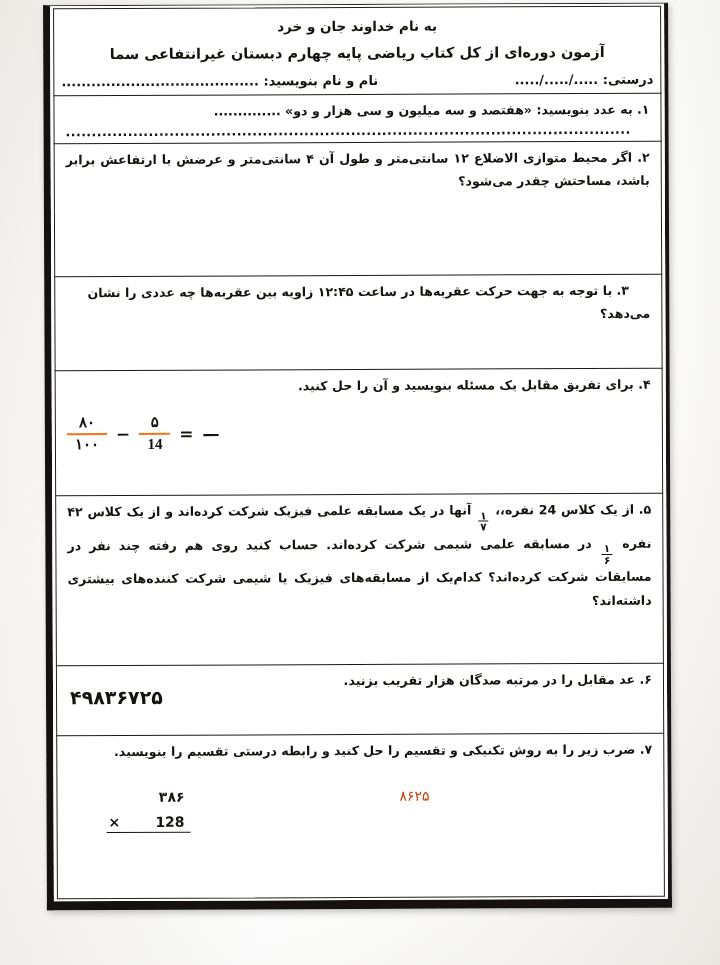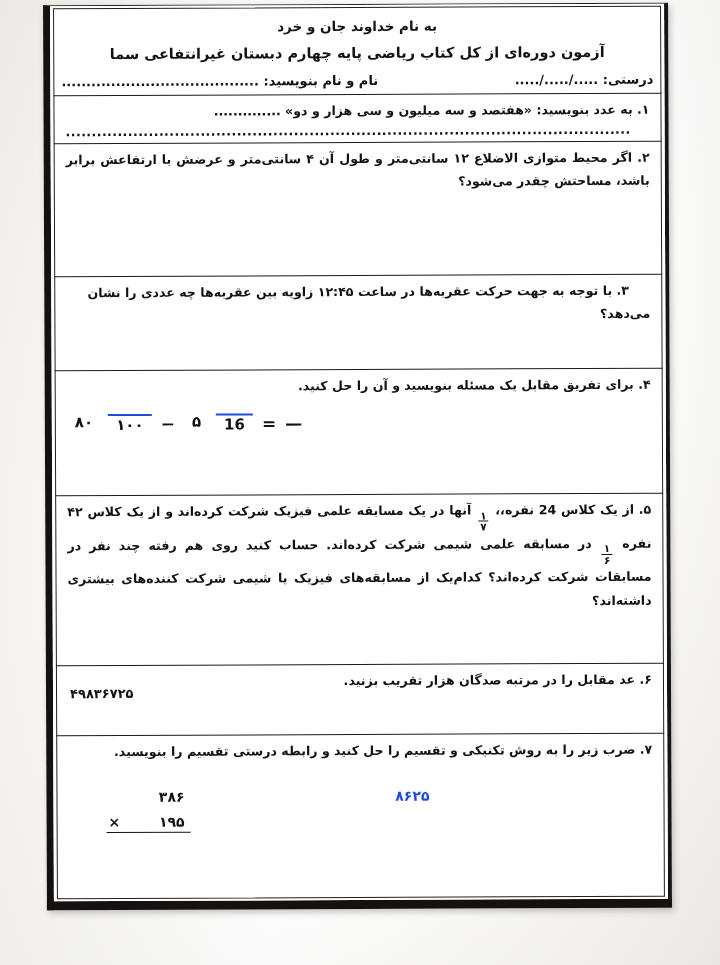--- a/index.html
+++ b/index.html
@@ -141,26 +141,28 @@
     align-items:center;
     gap:9px;
     margin:16px 16px 0 0;
     direction:ltr;
     justify-content:flex-start;
     font-weight:700;
     color:#16130f;
   }
   .bfrac{
     display:inline-flex;
-    flex-direction:row;
+    flex-direction:column;
+    align-items:center;
     line-height:1.15;
     font-size:15px;
+    font-family:Liberation Serif, serif;
   }
   .bfrac .num{ padding:0 8px 1px; }
-  .bfrac .den{ padding:1px 8px 0; border-top:2px solid #1d4ed8;margin-left:7px; }
+  .bfrac .den{ padding:1px 8px 0; border-top:2px solid #f97316; }
   .op{ font-size:17px; font-weight:700; }
   .blank-dash{ font-size:17px; font-weight:700; }
 
   
   .work{
     position:relative;
     height:100%;
   }
   .mult{
     position:absolute;
@@ -179,23 +181,23 @@
     border-bottom:1.8px solid #16130f;
     padding:0 6px 2px 2px;
     display:flex;
     justify-content:space-between;
   }
   .divbox{
     position:absolute;
     right:213px;
     top:26px;
     direction:ltr;
-    font-weight:700;
+    font-weight:400;
     font-size:14px;
-    color:#1d4ed8;
+    color:#c2410c;
     display:flex;
     align-items:flex-start;
   }
   .dividend{ padding-left:6px; padding-right:10px; }
   .divlines{
     position:relative;
     width:84px;
     height:120px;
   }
   .divlines .vbar{
@@ -213,21 +215,21 @@
   }
   .divisor{
     position:absolute;
     left:18px; top:0;
   }
 
   .q6num{
     position:absolute;
     left:14px;
     top:20px;
-    font-size:13px;
+    font-size:19px;
     font-weight:700;
     color:#16130f;
     direction:ltr;
     letter-spacing:1px;
   }
 </style>
 </head>
 <body>
 
 <div class="scan-bg"></div>
@@ -280,21 +282,21 @@
       </div>
 
       <div class="frac-expr">
         <span class="bfrac">
           <span class="num">۸۰</span>
           <span class="den">۱۰۰</span>
         </span>
         <span class="op">−</span>
         <span class="bfrac">
           <span class="num">۵</span>
-          <span class="den">16</span>
+          <span class="den">14</span>
         </span>
         <span class="op">=</span>
         <span class="blank-dash">—</span>
       </div>
     </div>
 
     <div class="row" style="top:490px; height:170px;">
       <div class="qtext">
         <span>۵.</span>
         <span>از یک کلاس 24 نفره،</span><span>،</span>
@@ -323,21 +325,21 @@
       <div class="qtext" style="text-align:center;">
         <span>۷.</span>
         <span>ضرب زیر را به روش تکنیکی و تقسیم را حل کنید و رابطه درستی تقسیم را بنویسید.</span>
       </div>
 
       <div class="work">
         <div class="mult">
           <div class="m-top">۳۸۶</div>
           <div class="m-bot">
             <span>×</span>
-            <span>۱۹۵</span>
+            <span>128</span>
           </div>
         </div>
 
         <div class="divbox">
           <span class="dividend">۸۶۲۵</span>
         </div>
       </div>
     </div>
 
   </div>

